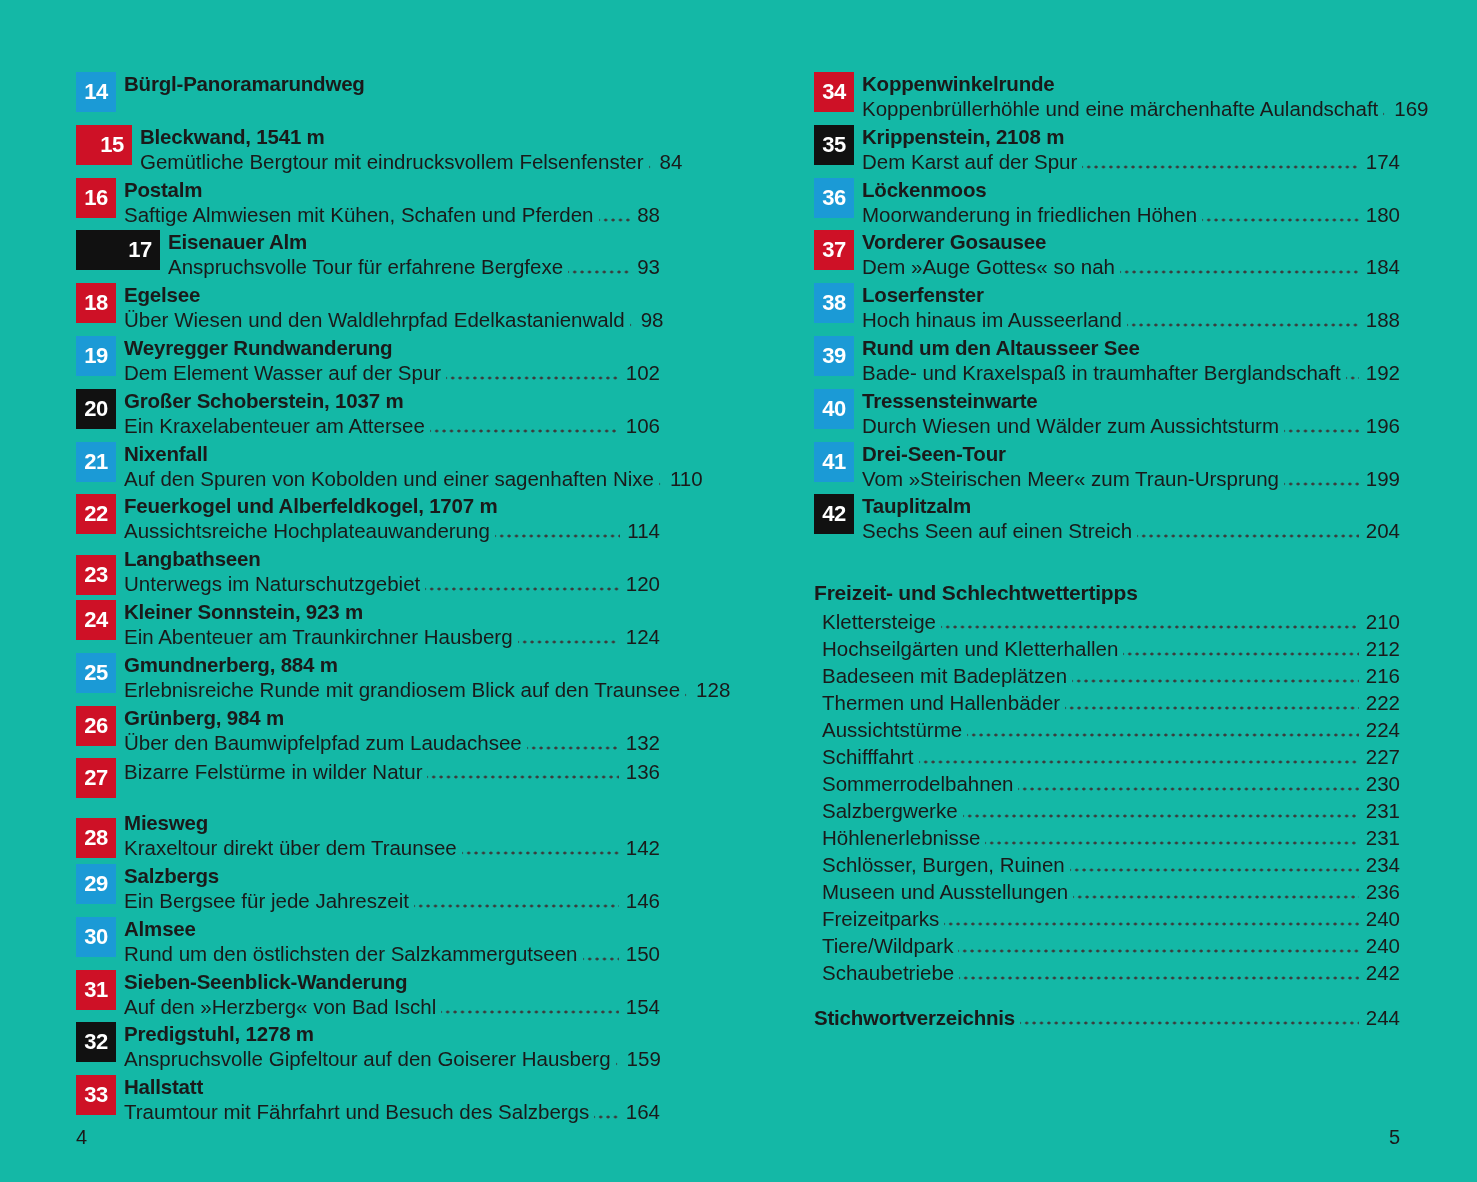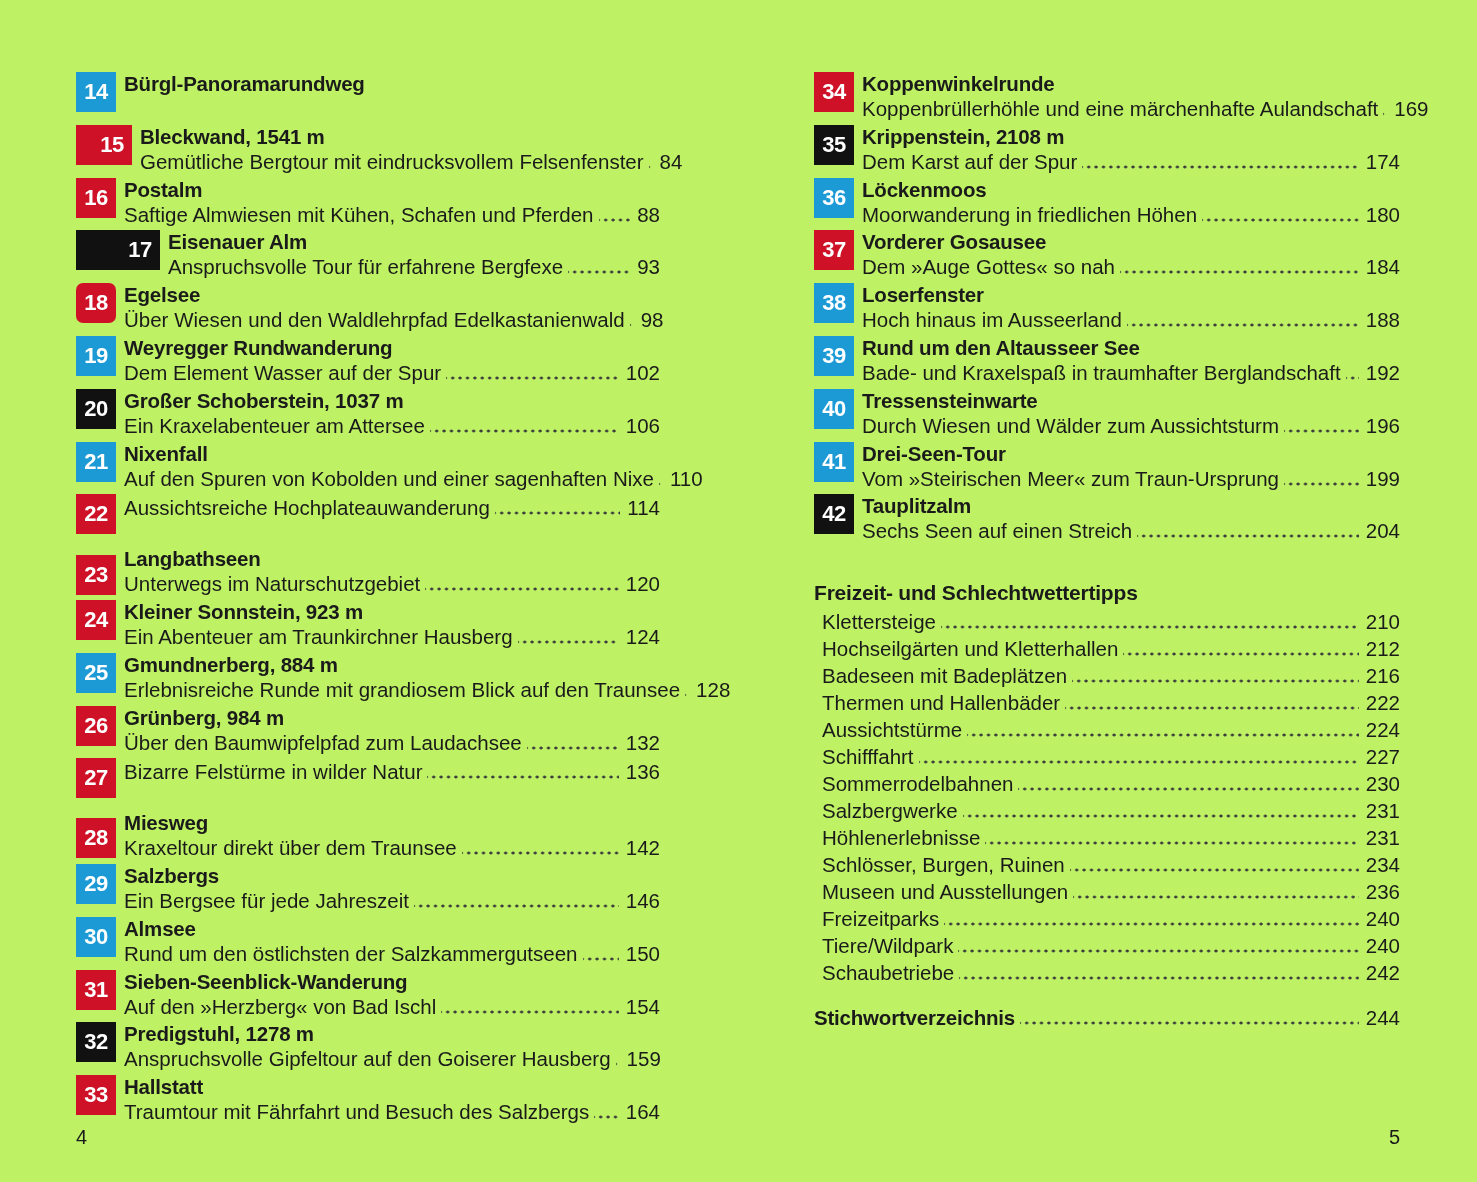--- a/index.html
+++ b/index.html
@@ -5,21 +5,21 @@
   html, body { margin: 0; padding: 0; }
   body {
     width: 1477px; height: 1182px;
     background: #ffffff;
     font-family: "Liberation Sans", sans-serif;
     color: #1a1a1a;
   }
   .spread {
     position: relative;
     width: 1477px; height: 1182px;
-    background: #bef264;
+    background: #14b8a6;
     overflow: hidden;
   }
   .page { position: absolute; top: 72px; }
   .page.left  { left: 76px;  width: 584px; }
   .page.right { left: 814px; width: 586px; }
 
   .entry { display: flex; gap: 8px; height: 52.8px; }
   .badge {
     width: 40px; height: 40px; flex: 0 0 40px;
     color: #ffffff;
@@ -100,21 +100,21 @@
       <div class="entry-title">Eisenauer Alm</div>
       <div class="dotline entry-sub">
         <span class="subtitle">Anspruchsvolle Tour für erfahrene Bergfexe</span>
         <span class="leader"></span>
         <span class="pagenum">93</span>
       </div>
     </div>
   </div>
 
   <div class="entry">
-    <div class="badge" style="background-color: rgb(206, 17, 38); border-radius: 7px;">18</div>
+    <div class="badge" style="background-color: rgb(206, 17, 38);">18</div>
     <div class="entry-text">
       <div class="entry-title">Egelsee</div>
       <div class="dotline entry-sub">
         <span class="subtitle">Über Wiesen und den Waldlehrpfad Edelkastanienwald</span>
         <span class="leader"></span>
         <span class="pagenum">98</span>
       </div>
     </div>
   </div>
 
@@ -150,20 +150,21 @@
         <span class="subtitle">Auf den Spuren von Kobolden und einer sagenhaften Nixe</span>
         <span class="leader"></span>
         <span class="pagenum">110</span>
       </div>
     </div>
   </div>
 
   <div class="entry">
     <div class="badge" style="background-color: rgb(206, 17, 38);">22</div>
     <div class="entry-text">
+      <div class="entry-title">Feuerkogel und Alberfeldkogel, 1707 m</div>
       <div class="dotline entry-sub">
         <span class="subtitle">Aussichtsreiche Hochplateauwanderung</span>
         <span class="leader"></span>
         <span class="pagenum">114</span>
       </div>
     </div>
   </div>
 
   <div class="entry">
     <div class="badge" style="background-color: rgb(206, 17, 38); margin-top: 8px;">23</div>

